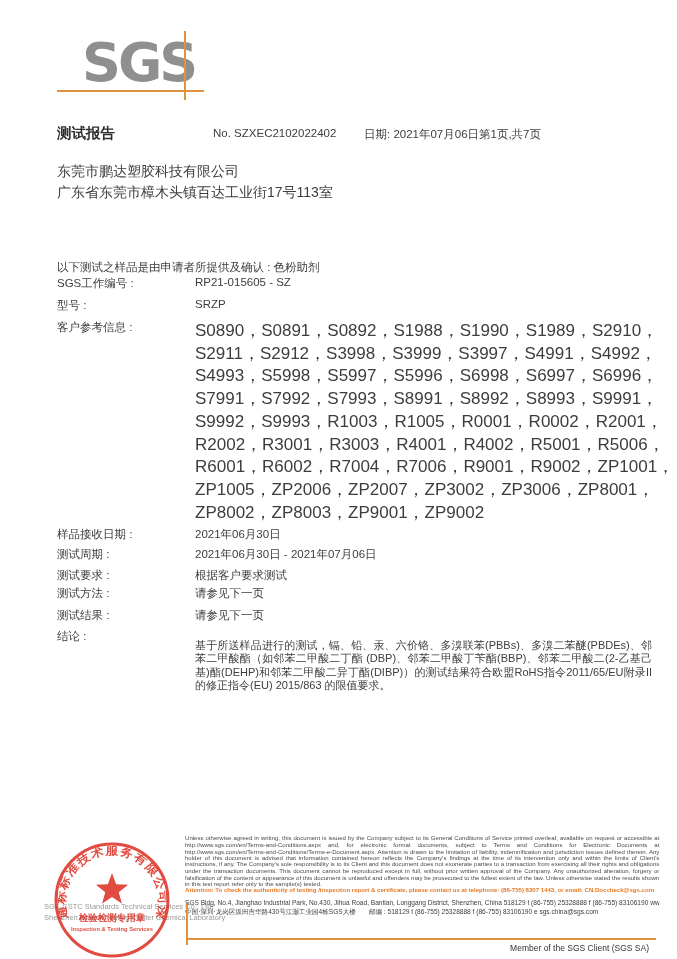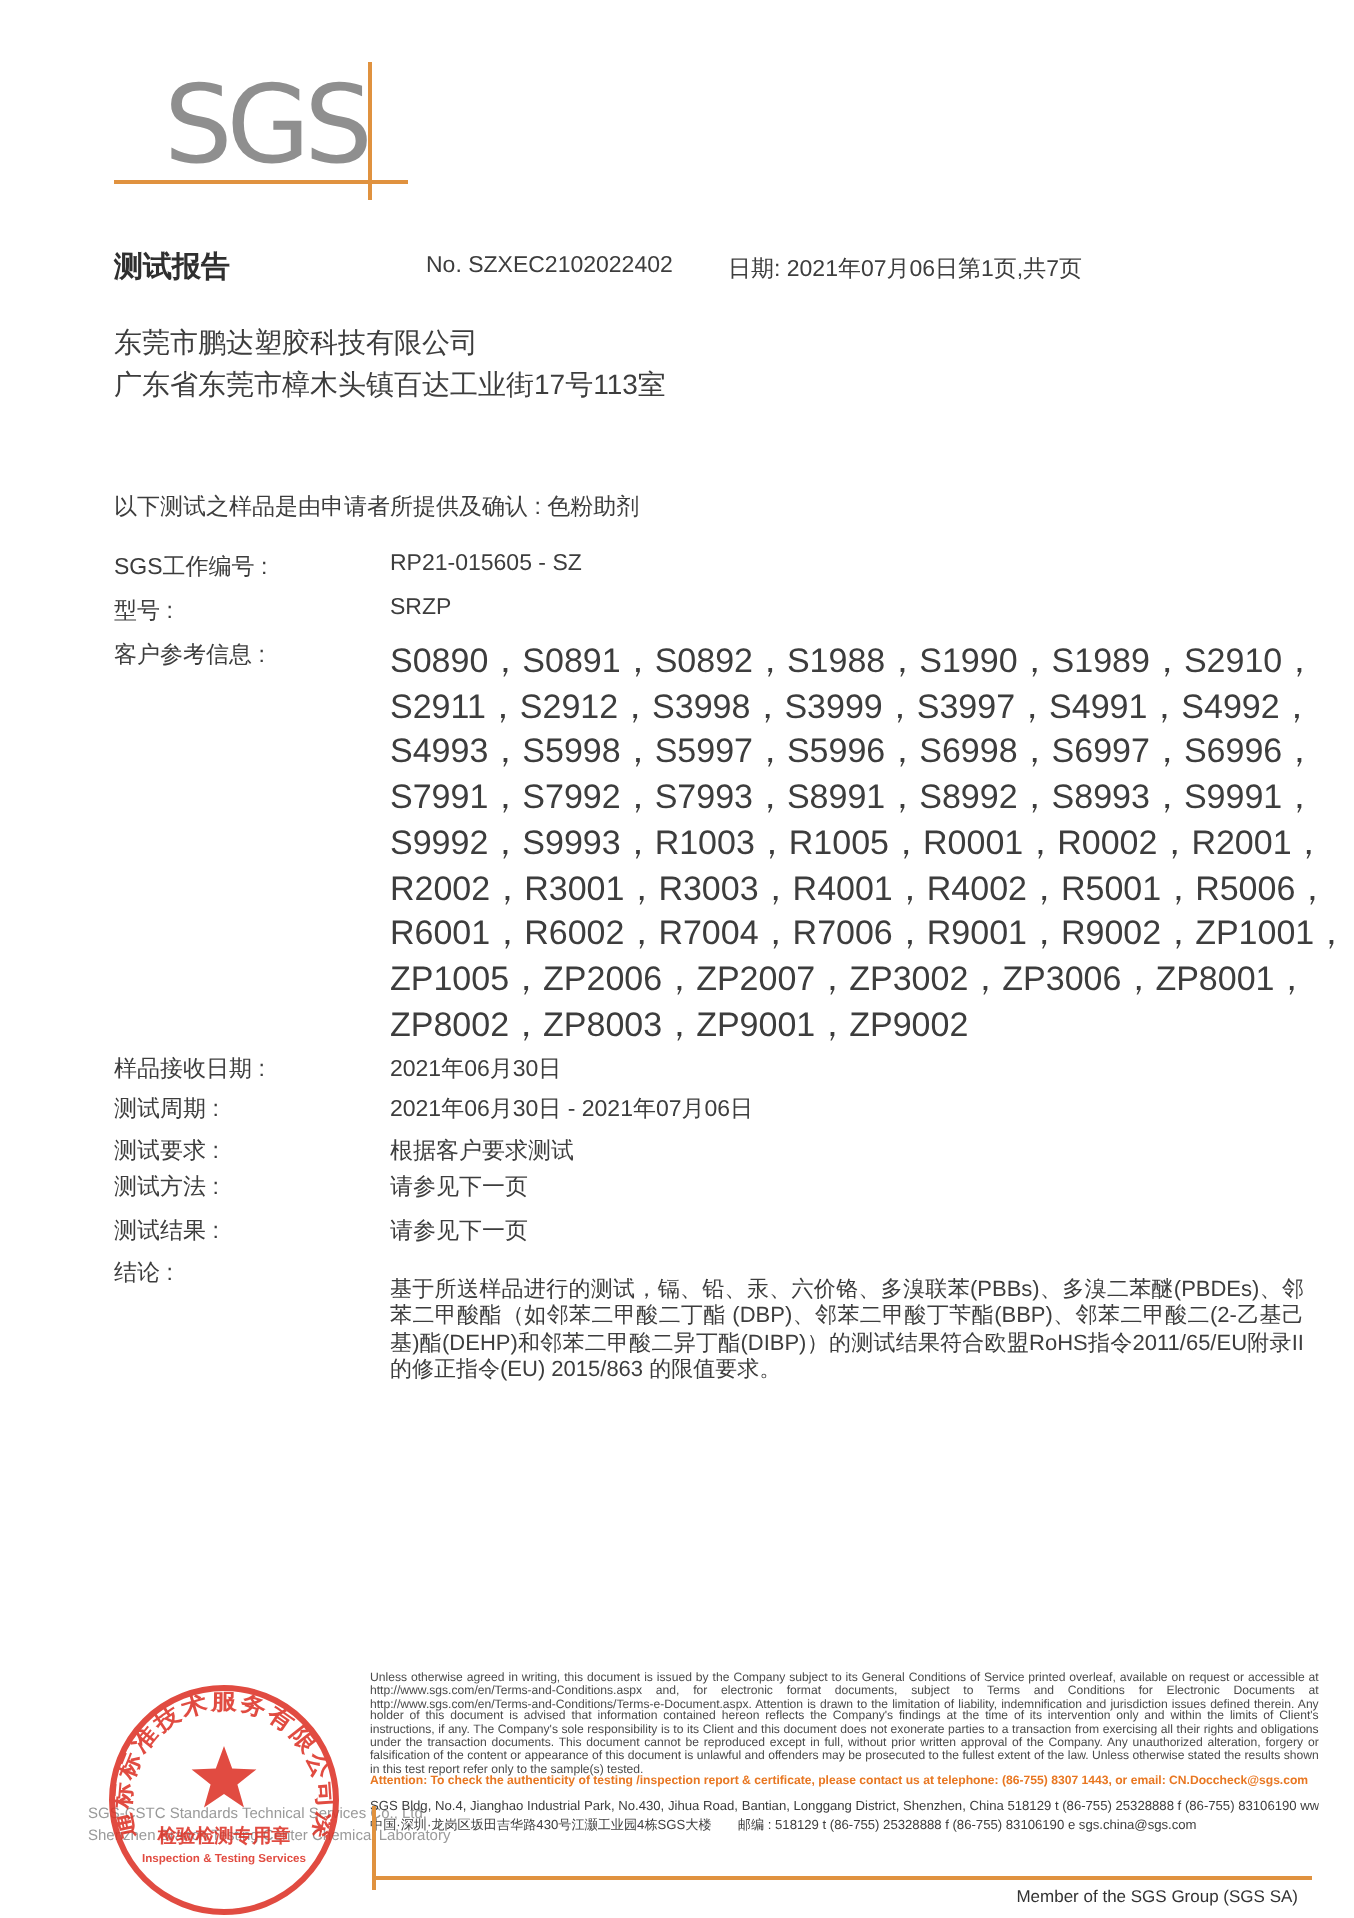--- a/index.html
+++ b/index.html
@@ -3,33 +3,33 @@
 <meta charset="utf-8">
 <style>
   html,body{margin:0;padding:0;background:#ffffff;}
   .page{
     position:relative;width:677px;height:959px;background:#ffffff;overflow:hidden;
     font-family:"Liberation Sans","DejaVu Sans",sans-serif;color:#3d3d3d;
   }
   
   .logo{
     position:absolute;left:82px;top:36px;
-    font-family:"DejaVu Sans",sans-serif;font-weight:normal;font-size:54px;line-height:54px;
+    font-family:"DejaVu Sans",sans-serif;font-weight:bold;font-size:54px;line-height:54px;
     color:#8f8f8f;letter-spacing:-3px;
   }
   .cross-h{position:absolute;left:57px;top:90px;width:147px;height:2px;background:#e0923f;}
   .cross-v{position:absolute;left:184px;top:31px;width:2px;height:69px;background:#e0923f;}
   .title-row{position:absolute;left:0;top:124px;width:564px;height:20px;font-size:11.5px;}
   .title-row .doc-title{position:absolute;left:57px;top:0;font-size:14.5px;font-weight:bold;color:#2f2f2f;}
   .title-row .report-no{position:absolute;left:213px;top:3px;}
   .title-row .report-date{position:absolute;left:364px;top:3px;}
   .title-row .page-no{position:absolute;left:479px;top:3px;}
   
   .applicant{position:absolute;left:57px;top:161px;font-size:14px;line-height:21px;}
-  .intro{position:absolute;left:57px;top:246px;font-size:11.5px;}
+  .intro{position:absolute;left:57px;top:260px;font-size:11.5px;}
   
   .inf{position:absolute;left:0;width:677px;font-size:11.5px;}
   .inf .lbl{position:absolute;left:57px;top:0;}
   .inf .val{position:absolute;left:195px;top:0;}
   .t-jobno{top:276px}.t-model{top:298px}.t-ref{top:320px}
   .t-received{top:527px}.t-period{top:547px}.t-req{top:568px}.t-method{top:586px}.t-result{top:608px}.t-conc{top:629px}
   .ref-lines{position:absolute;left:195px;top:320px;font-size:17px;line-height:22.7px;}
   .conclusion-text{position:absolute;left:195px;top:639px;width:457px;font-size:11px;line-height:13.3px;text-align:justify;}
   
   .lab-lines{position:absolute;left:44px;top:901px;font-size:7.5px;line-height:11px;color:#9a9a9a;white-space:nowrap;}
@@ -135,15 +135,15 @@
     <div class="legal">Unless otherwise agreed in writing, this document is issued by the Company subject to its General Conditions of Service printed overleaf, available on request or accessible at http://www.sgs.com/en/Terms-and-Conditions.aspx and, for electronic format documents, subject to Terms and Conditions for Electronic Documents at http://www.sgs.com/en/Terms-and-Conditions/Terms-e-Document.aspx. Attention is drawn to the limitation of liability, indemnification and jurisdiction issues defined therein. Any holder of this document is advised that information contained hereon reflects the Company's findings at the time of its intervention only and within the limits of Client's instructions, if any. The Company's sole responsibility is to its Client and this document does not exonerate parties to a transaction from exercising all their rights and obligations under the transaction documents. This document cannot be reproduced except in full, without prior written approval of the Company. Any unauthorized alteration, forgery or falsification of the content or appearance of this document is unlawful and offenders may be prosecuted to the fullest extent of the law. Unless otherwise stated the results shown in this test report refer only to the sample(s) tested.</div>
     <div class="attention">Attention: To check the authenticity of testing /inspection report &amp; certificate, please contact us at telephone: (86-755) 8307 1443, or email: CN.Doccheck@sgs.com</div>
     <div class="addr">
       <div>SGS Bldg, No.4, Jianghao Industrial Park, No.430, Jihua Road, Bantian, Longgang District, Shenzhen, China 518129   t (86-755) 25328888   f (86-755) 83106190   www.sgsgroup.com.cn</div>
       <div>中国·深圳·龙岗区坂田吉华路430号江灏工业园4栋SGS大楼　　邮编 : 518129   t (86-755) 25328888   f (86-755) 83106190   e sgs.china@sgs.com</div>
     </div>
   </div>
 
   <div class="foot-v"></div>
   <div class="foot-h"></div>
-  <div class="member">Member of the SGS Group (SGS SA)</div>
+  <div class="member">Member of the SGS Client (SGS SA)</div>
 
 </div>
 
 </body></html>

